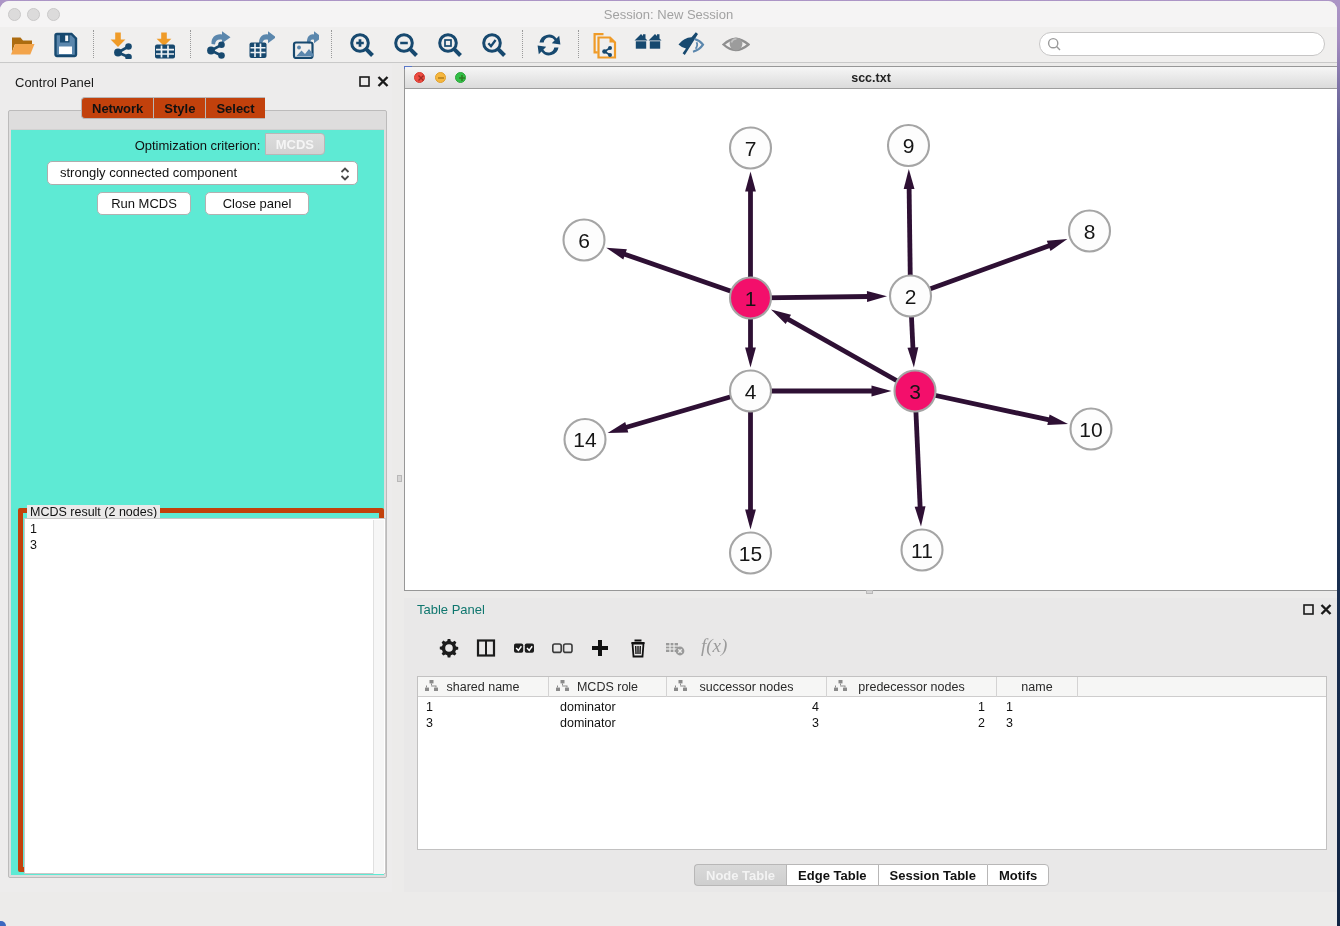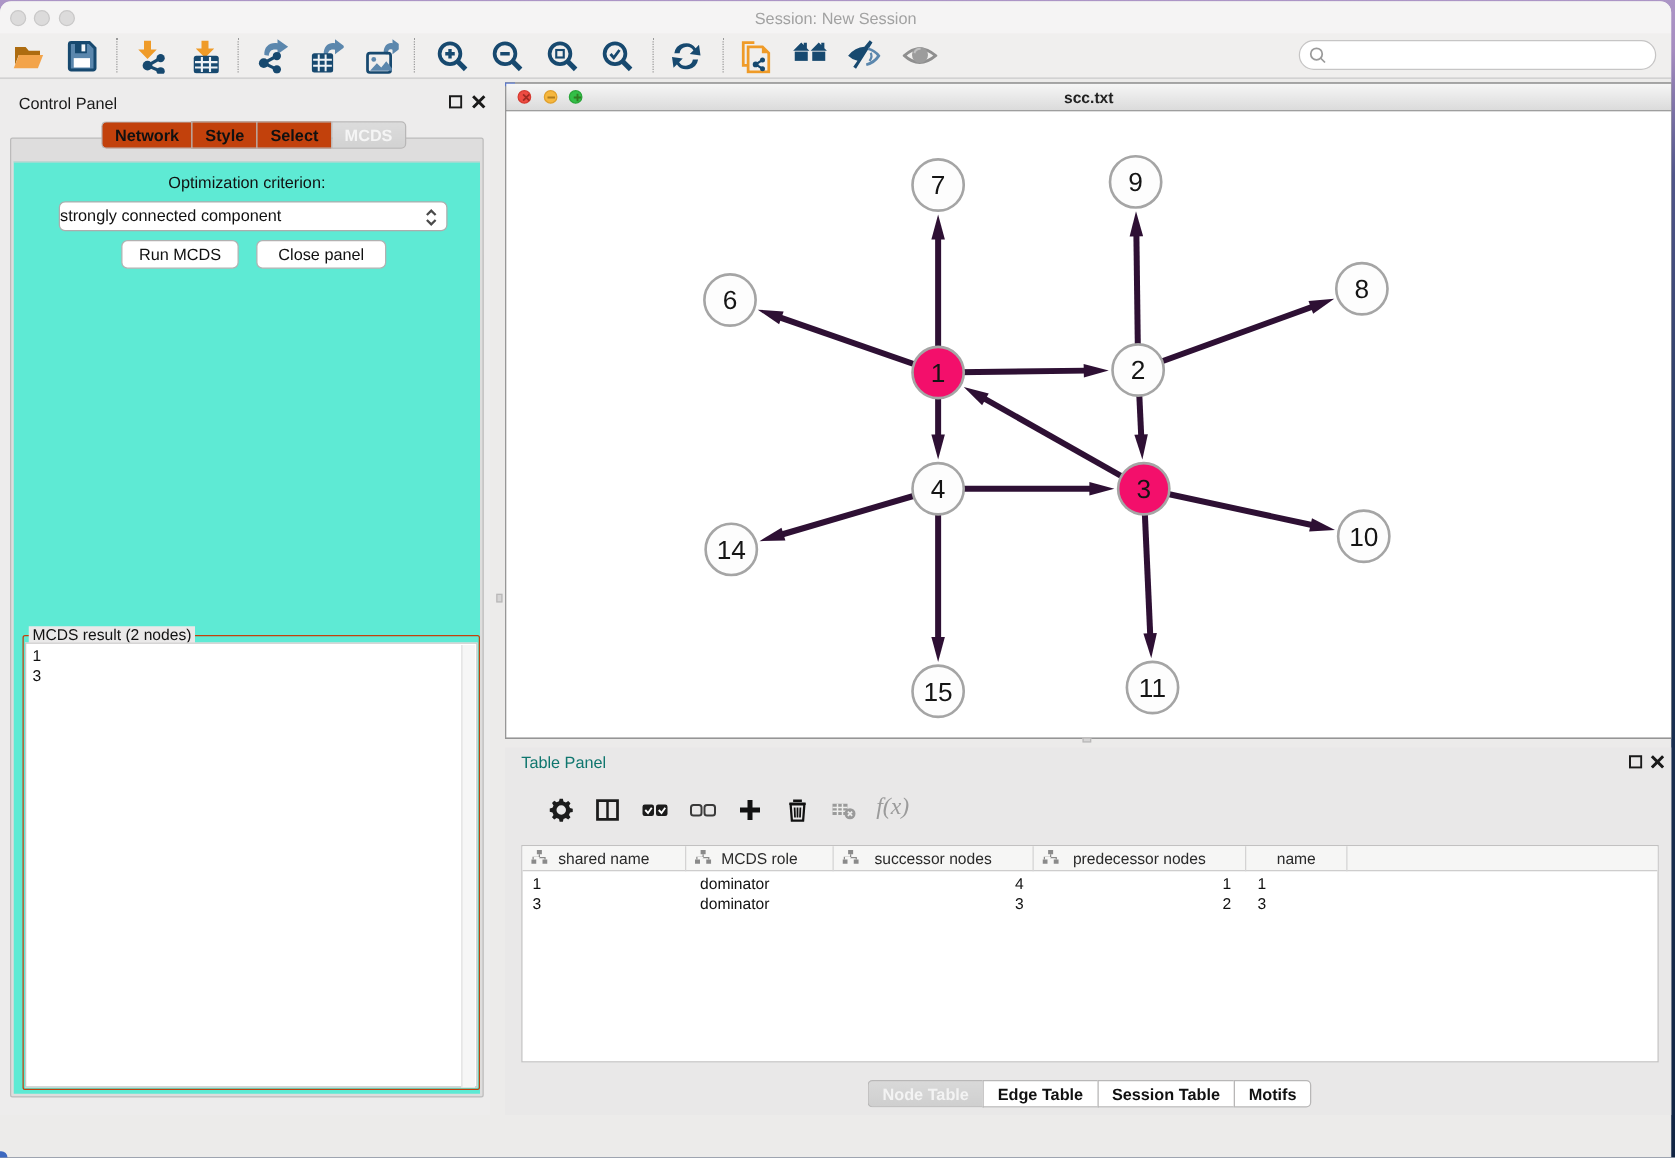--- a/index.html
+++ b/index.html
@@ -21,33 +21,33 @@
 
 
 #cpanel { position:absolute; left:0; top:63px; width:392px; height:828px; background:#edecec; }
 #cpanel-title { position:absolute; left:15px; top:11px; font-size:13px; color:#1a1a1a; }
 .wbtn { position:absolute; top:12px; }
 #tabs { position:absolute; left:81px; top:33px; height:22px; display:flex; z-index:2; }
 .tab { height:22px; line-height:21px; font-size:13px; font-weight:700; padding:0 10px; background:#c2410c;
   border:1px solid #b8b7b7; border-right:none; color:#111; }
 .tab:first-child { border-radius:4px 0 0 4px; }
 .tab.sel { background:linear-gradient(#dcdcdc,#d2d2d2); color:#f5f5f5; border-radius:0 4px 4px 0;
-  border-right:1px solid #b8b7b7; }
+  border-right:1px solid #b8b7b7;margin-top:36px; }
 #tabbox { position:absolute; left:8px; top:46px; width:379px; height:768px; background:#dedddd;
   border:1px solid #bcbbbb; border-radius:2px; }
 #tabinner { position:absolute; left:2px; top:18px; width:373px; height:746px; background:#5eead4;
   border-top:1px solid #d2d1d1; }
 #optlabel { position:absolute; left:0; top:8px; width:100%; text-align:center; font-size:13px; color:#111; }
 #combo { position:absolute; left:36px; top:31px; width:311px; height:24px; background:#fff;
-  border:1px solid #aeadad; border-radius:5px; font-size:13px; line-height:22px; color:#111; }
+  border:1px solid #aeadad; border-radius:5px; font-size:13px; line-height:22px; padding-left:12px; color:#111; }
 #combo svg { position:absolute; right:7px; top:4px; }
 .btn { position:absolute; top:62px; height:23px; background:#fff; border:1px solid #b2b1b1;
   border-radius:5px; font-size:13px; text-align:center; line-height:21px; color:#111; }
 #fieldset { position:absolute; left:7px; top:378px; width:366px; height:364px;
-  border:1px solid #c2410c; border-radius:2px;padding-left:25px; }
+  border:5px solid #c2410c; border-radius:2px;padding-left:25px; }
 #fieldset .legend { position:absolute; left:4px; top:-8px; background:#eae9e9; padding:0 3px;
   font-size:12.5px; color:#111; }
 #resultbox { position:absolute; left:1px; top:5px; width:362px; height:356px; background:#fff;
   border:1px solid #c9c8c8; font-size:12.5px; line-height:16px; padding:2px 0 0 5px; color:#111; }
 #resultbox .sb { position:absolute; right:1px; top:1px; width:11px; height:354px; background:#f6f6f6;
   border-left:1px solid #e0e0e0; }
 
 
 #netframe { position:absolute; left:404px; top:65px; width:934px; height:525px;
   border:1px solid #979797; background:#737373; }

